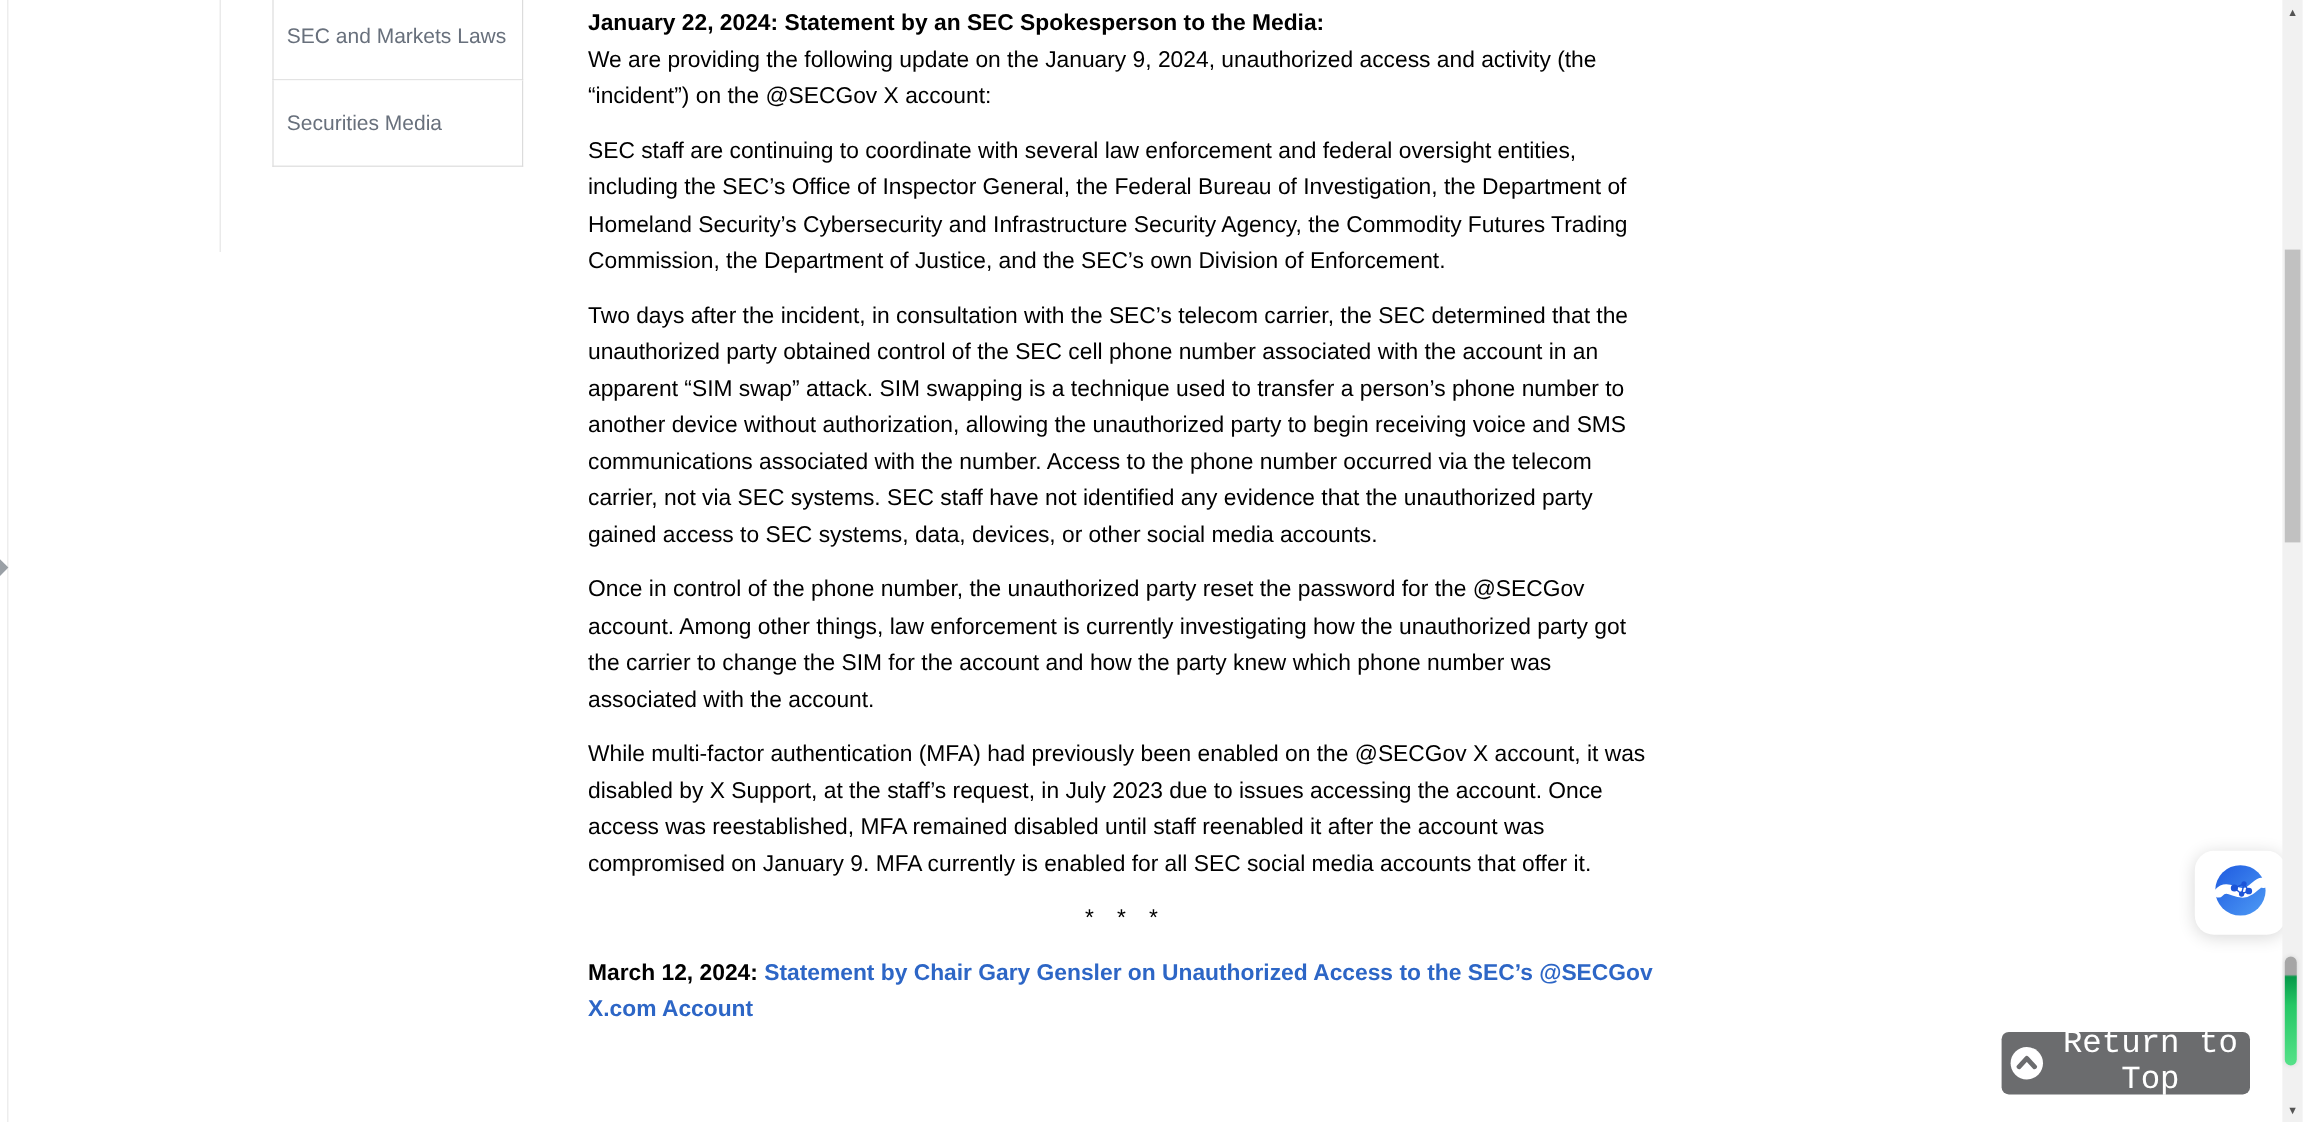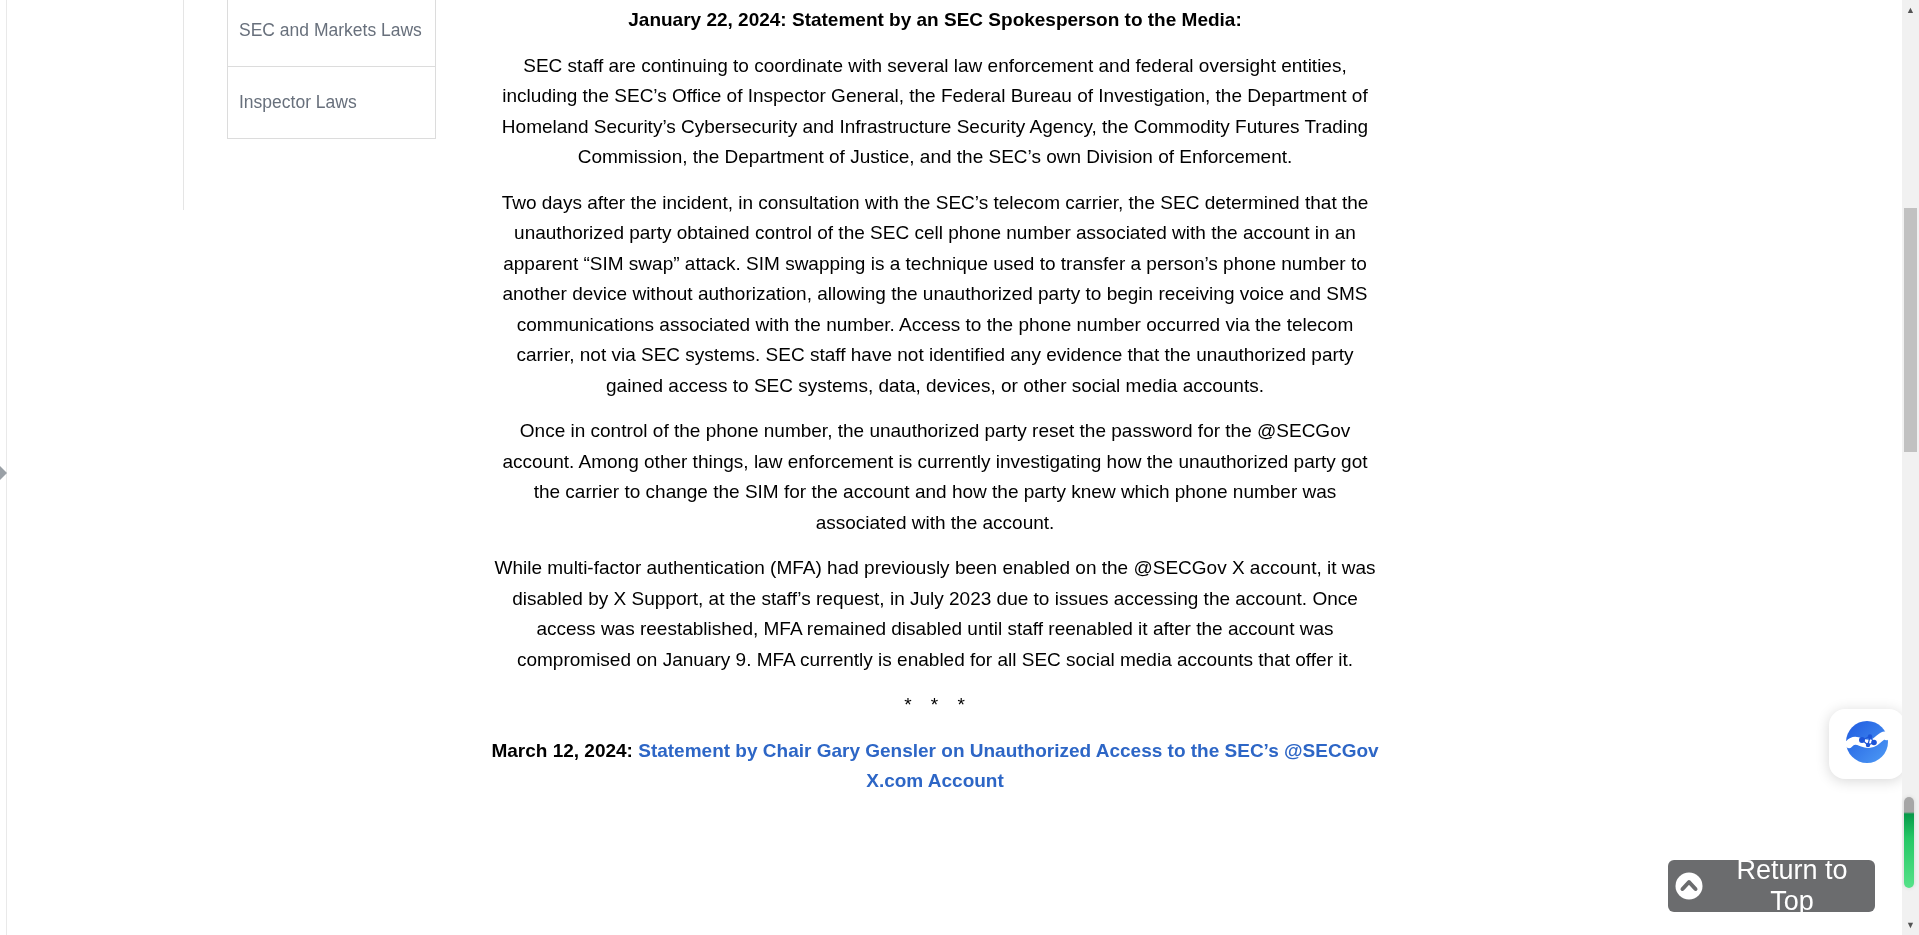--- a/index.html
+++ b/index.html
@@ -22,37 +22,37 @@
     box-sizing:border-box;height:72px;background:#fff;
     border:1px solid #dcdcdc;border-top:none;
     display:flex;align-items:center;padding-left:11px;
     color:#68707c;font-size:17.5px;cursor:pointer;
   }
   
   .article{
     position:absolute;left:490px;top:5px;width:890px;
     color:#000;font-size:19px;line-height:30.5px;
   }
-  .article p{margin:0 0 15px 0;text-align:center;}
+  .article p{margin:0 0 15px 0;}
   .article strong{font-weight:bold;}
   .stars{text-align:center;word-spacing:12px;letter-spacing:1px;}
   .doc-link{color:#2d66c6;font-weight:bold;text-decoration:none;cursor:pointer;}
   .date-label{font-weight:bold;color:#000;}
   
   .ext-widget{
     position:absolute;left:1829px;top:709px;width:76px;height:70px;
     background:#ffffff;border-radius:16px;
     box-shadow:0 2px 14px rgba(0,0,0,0.16);
     display:flex;align-items:center;justify-content:center;cursor:pointer;
   }
   
   .return-top{
     position:absolute;left:1668px;top:860px;width:207px;height:52px;
     background:#6b6c6e;border:none;border-radius:6px;
-    color:#ffffff;font-size:27px;font-family:Liberation Sans, sans-serif;
+    color:#ffffff;font-size:27px;font-family:Liberation Mono, monospace;
     display:flex;align-items:center;justify-content:center;gap:11px;cursor:pointer;
   }
   
   .scroll-track{position:absolute;right:0;top:0;width:17px;height:935px;background:#f1f1f1;}
   .scroll-thumb{position:absolute;left:2px;top:208px;width:13px;height:244px;background:#c1c1c1;cursor:pointer;}
   .scroll-arrow{position:absolute;left:0;width:17px;height:14px;color:#545454;font-size:9px;
     display:flex;align-items:center;justify-content:center;cursor:pointer;}
   .scroll-arrow.up{top:3px;}
   .scroll-arrow.down{bottom:3px;}
   
@@ -67,27 +67,28 @@
 
 <div class="left-rail"></div>
 <div class="left-handle"></div>
 
 <div class="sidebar-outer-line"></div>
 <nav class="sidebar">
   <div class="sidebar-item">
     <span>SEC and Markets Laws</span>
   </div>
   <div class="sidebar-item">
-    <span>Inspector Laws</span>
+    <span>Securities Media</span>
   </div>
 </nav>
 
 <main class="article">
   <p>
     <strong>January 22, 2024: Statement by an SEC Spokesperson to the Media:</strong><br>
+    <span>We are providing the following update on the January 9, 2024, unauthorized access and activity (the “incident”) on the @SECGov X account:</span>
   </p>
   <p>SEC staff are continuing to coordinate with several law enforcement and federal oversight entities, including the SEC’s Office of Inspector General, the Federal Bureau of Investigation, the Department of Homeland Security’s Cybersecurity and Infrastructure Security Agency, the Commodity Futures Trading Commission, the Department of Justice, and the SEC’s own Division of Enforcement.</p>
   <p>Two days after the incident, in consultation with the SEC’s telecom carrier, the SEC determined that the unauthorized party obtained control of the SEC cell phone number associated with the account in an apparent “SIM swap” attack. SIM swapping is a technique used to transfer a person’s phone number to another device without authorization, allowing the unauthorized party to begin receiving voice and SMS communications associated with the number. Access to the phone number occurred via the telecom carrier, not via SEC systems. SEC staff have not identified any evidence that the unauthorized party gained access to SEC systems, data, devices, or other social media accounts.</p>
   <p>Once in control of the phone number, the unauthorized party reset the password for the @SECGov account. Among other things, law enforcement is currently investigating how the unauthorized party got the carrier to change the SIM for the account and how the party knew which phone number was associated with the account.</p>
   <p>While multi-factor authentication (MFA) had previously been enabled on the @SECGov X account, it was disabled by X Support, at the staff’s request, in July 2023 due to issues accessing the account. Once access was reestablished, MFA remained disabled until staff reenabled it after the account was compromised on January 9. MFA currently is enabled for all SEC social media accounts that offer it.</p>
   <p class="stars">* * *</p>
   <p>
     <strong class="date-label">March 12, 2024:</strong>
     <a class="doc-link">Statement by Chair Gary Gensler on Unauthorized Access to the SEC’s @SECGov X.com Account</a>
   </p>

